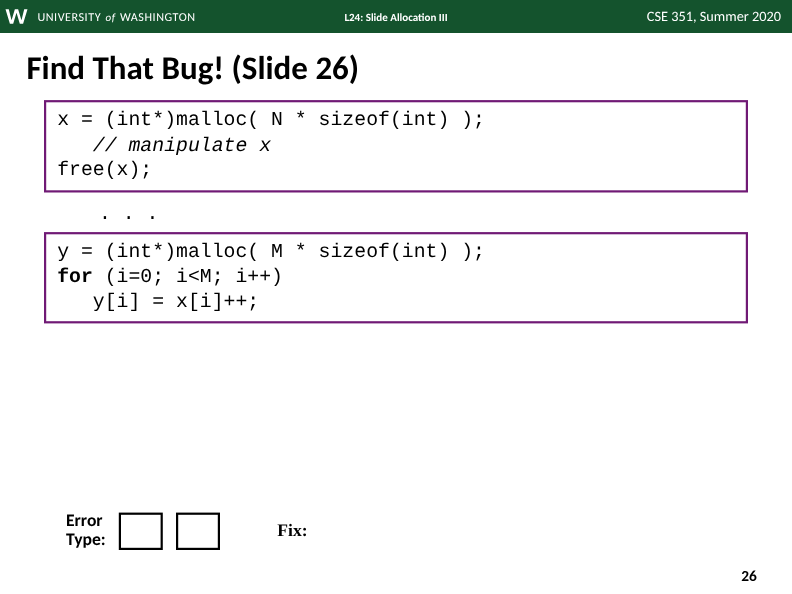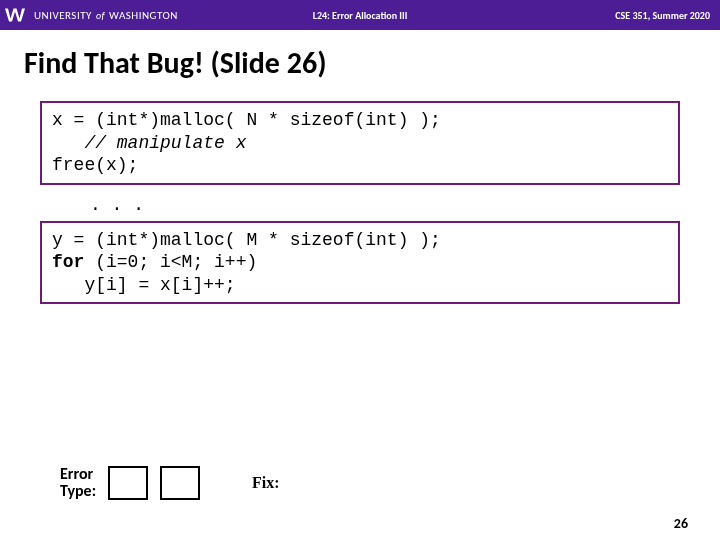--- a/index.html
+++ b/index.html
@@ -1,25 +1,25 @@
 <!DOCTYPE html>
 <html><head>
 <meta charset="utf-8">
 <style>
   * { margin: 0; padding: 0; box-sizing: border-box; }
   html, body { width: 720px; height: 540px; font-family: Calibri, Arial, sans-serif; background: #fff; overflow: hidden; }
   .slide { width: 720px; height: 540px; position: relative; background: #fff; }
-  .topbar { width: 100%; height: 30px; background: #4c1d95; display: flex; align-items: center; position: relative; }
+  .topbar { width: 100%; height: 30px; background: #14532d; display: flex; align-items: center; position: relative; }
   .w-logo { width: 30px; height: 30px; display: flex; align-items: center; justify-content: center; }
   .w-logo svg { width: 22px; height: 16px; }
   .uni-name { color: #fff; font-size: 11px; letter-spacing: 0.5px; margin-left: 4px; font-weight: 400; }
   .uni-name .of { font-style: italic; text-transform: none; font-size: 10px; margin: 0 1px; }
   .lecture-label { position: absolute; left: 50%; transform: translateX(-50%); color: #fff; font-size: 10px; font-weight: 700; }
-  .course-label { position: absolute; right: 10px; color: #fff; font-size: 10px; font-weight: 700; }
-  .title { font-size: 30px; font-weight: 700; color: #000; padding: 14px 24px 20px 24px; }
+  .course-label { position: absolute; right: 10px; color: #fff; font-size: 13px; font-weight: 400; }
+  .title { font-size: 30px; font-weight: 700; color: #000; padding: 14px 24px 10px 24px; }
   .code-area { margin: 0 40px; }
   .code-block { border: 2px solid #701a75; padding: 6px 10px; font-family: "Courier New", monospace; font-size: 18px; line-height: 1.25; white-space: pre; margin-bottom: 4px; }
   .ellipsis { font-family: "Courier New", monospace; font-size: 18px; padding: 6px 0 6px 50px; }
   .comment { font-style: italic; }
   .kw { font-weight: 700; margin-top: 40px; }
   .answers { position: absolute; left: 60px; bottom: 40px; display: flex; align-items: center; gap: 12px; font-size: 16px; font-weight: 700; }
   .ans-label { line-height: 1.05; }
   .ans-box { width: 40px; height: 34px; border: 2px solid #000; display: inline-block; }
   .fix-label { margin-left: 40px; font-family: Liberation Serif, serif; }
   .page-num { position: absolute; right: 32px; bottom: 8px; font-size: 14px; color: #000000; font-weight: 700; }
@@ -33,21 +33,21 @@
     <div class="w-logo">
       <svg viewBox="0 0 44 30">
           <path d="M2 2 L10 28 L16 28 L22 8 L28 28 L34 28 L42 2 L36 2 L31 22 L25 2 L19 2 L13 22 L8 2 Z" fill="#fff"></path>
         </svg>
     </div>
     <div class="uni-name">
       <span>UNIVERSITY</span>
       <span class="of">of</span>
       <span>WASHINGTON</span>
     </div>
-    <div class="lecture-label">L24: Error Allocation III</div>
+    <div class="lecture-label">L24: Slide Allocation III</div>
     <div class="course-label">CSE 351, Summer 2020</div>
   </div>
 
   <div class="title">Find That Bug!  (Slide 26)</div>
 
   <div class="code-area">
     <div class="code-block"><span>x = (int*)malloc( N * sizeof(int) );</span>
 <span>   </span><span class="comment">// manipulate x</span>
 <span>free(x);</span></div>
 

